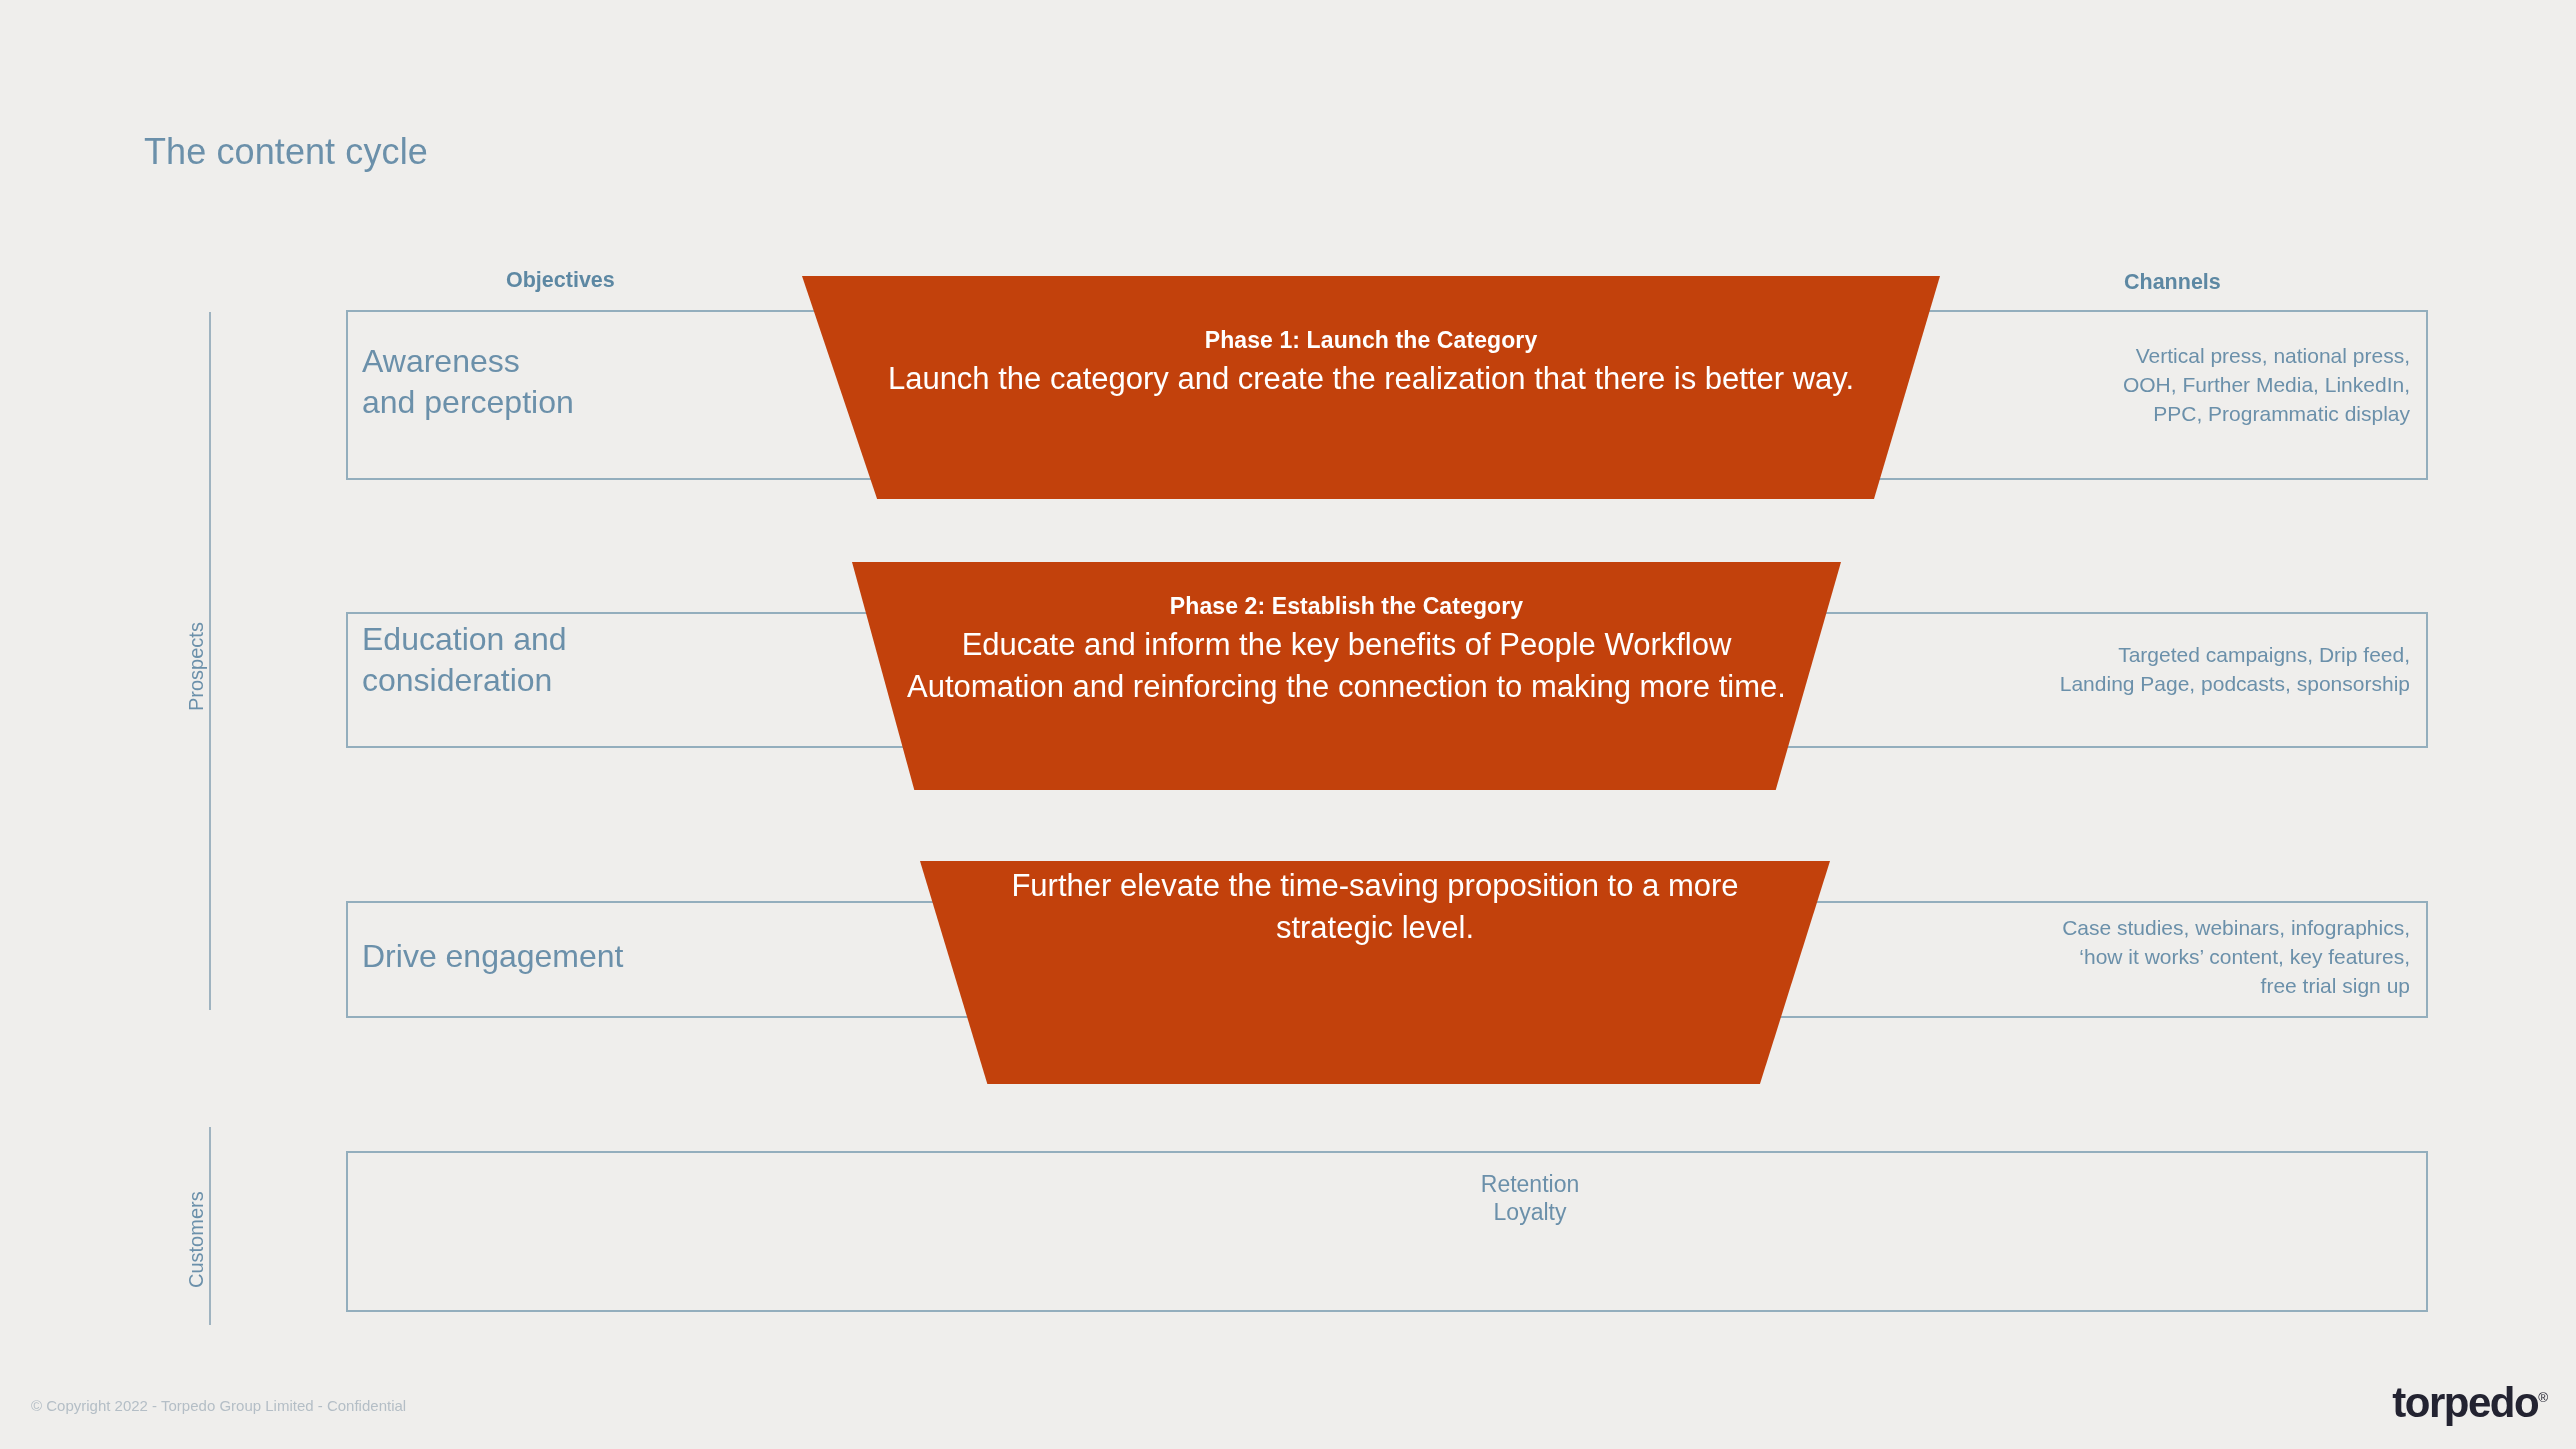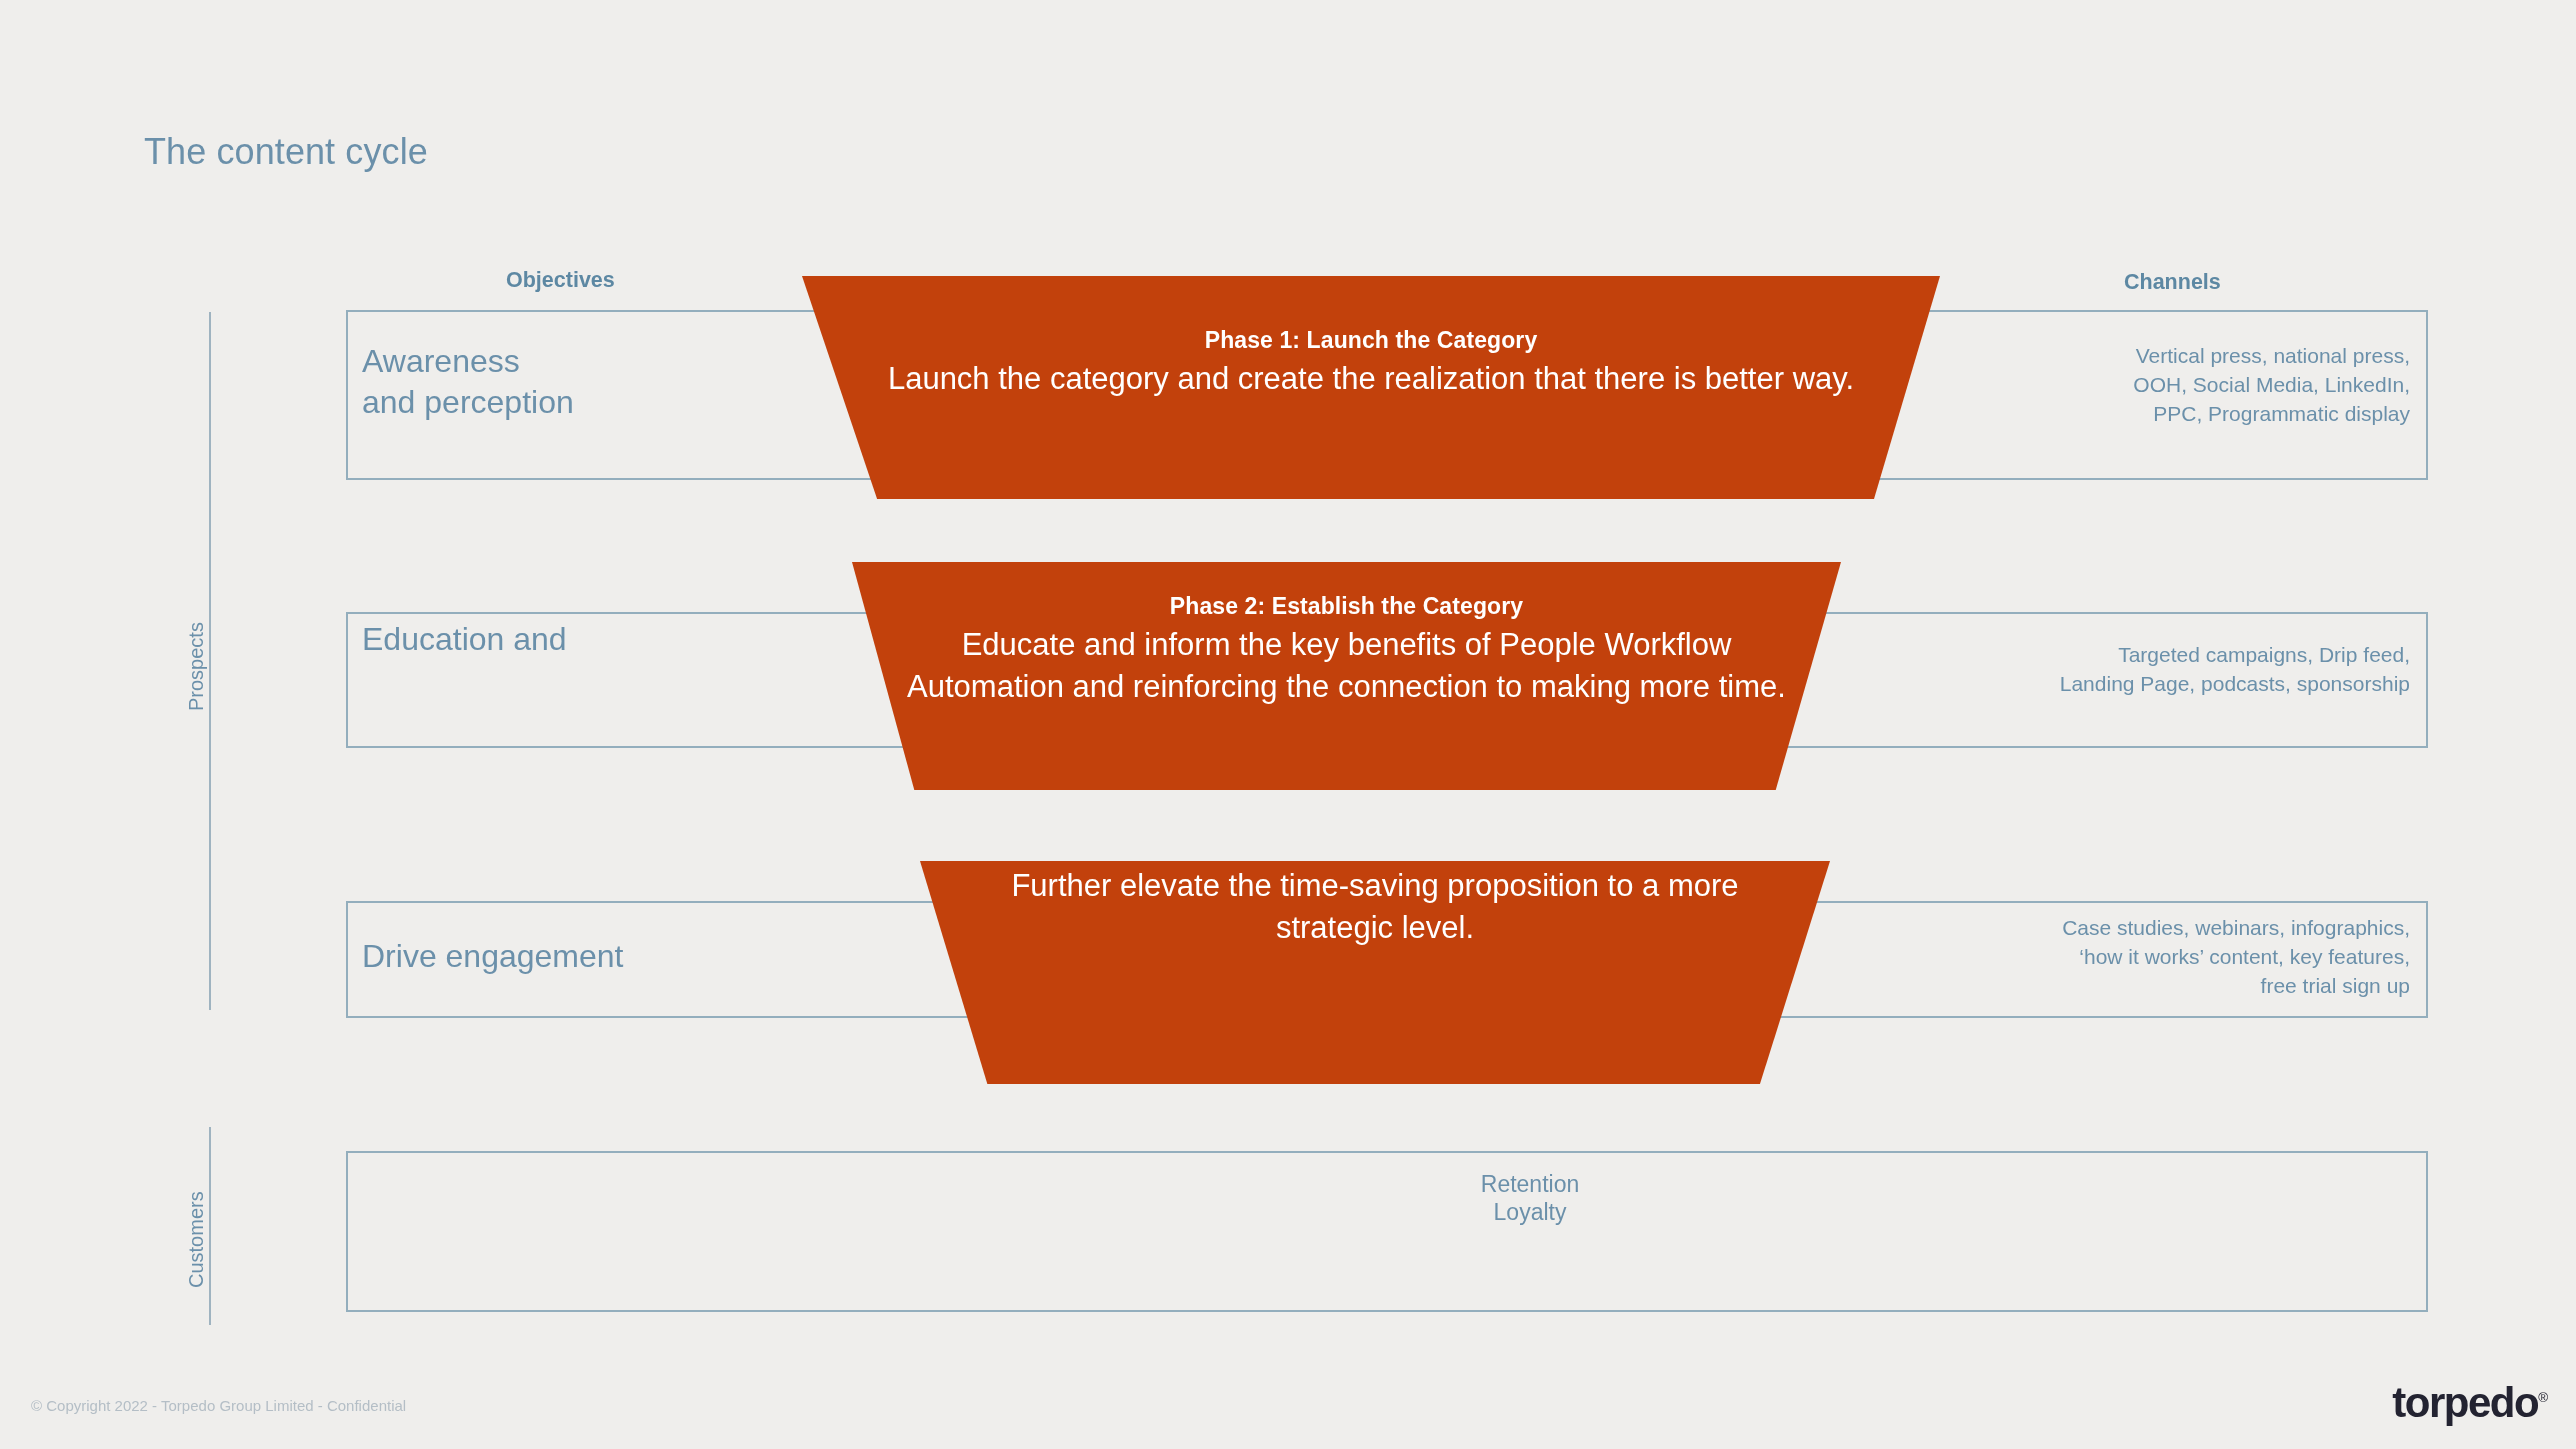--- a/index.html
+++ b/index.html
@@ -205,28 +205,29 @@
 <div id="row-box-2" class="row-box"></div>
 <div id="row-box-3" class="row-box"></div>
 <div id="row-box-4" class="row-box"></div>
 
 <div id="objective-1" class="objective">
   <div>Awareness</div>
   <div>and perception</div>
 </div>
 <div id="objective-2" class="objective">
   <div>Education and</div>
+  <div>consideration</div>
 </div>
 <div id="objective-3" class="objective">
   <div>Drive engagement</div>
 </div>
 
 <div id="channel-1" class="channel">
   <div>Vertical press, national press,</div>
-  <div>OOH,  Social Media, LinkedIn,</div>
+  <div>OOH,  Further Media, LinkedIn,</div>
   <div>PPC, Programmatic display</div>
 </div>
 <div id="channel-2" class="channel">
   <div>Targeted campaigns, Drip feed,</div>
   <div>Landing Page, podcasts, sponsorship</div>
 </div>
 <div id="channel-3" class="channel">
   <div>Case studies, webinars, infographics,</div>
   <div>‘how it works’ content, key features,</div>
   <div>free trial sign up</div>

